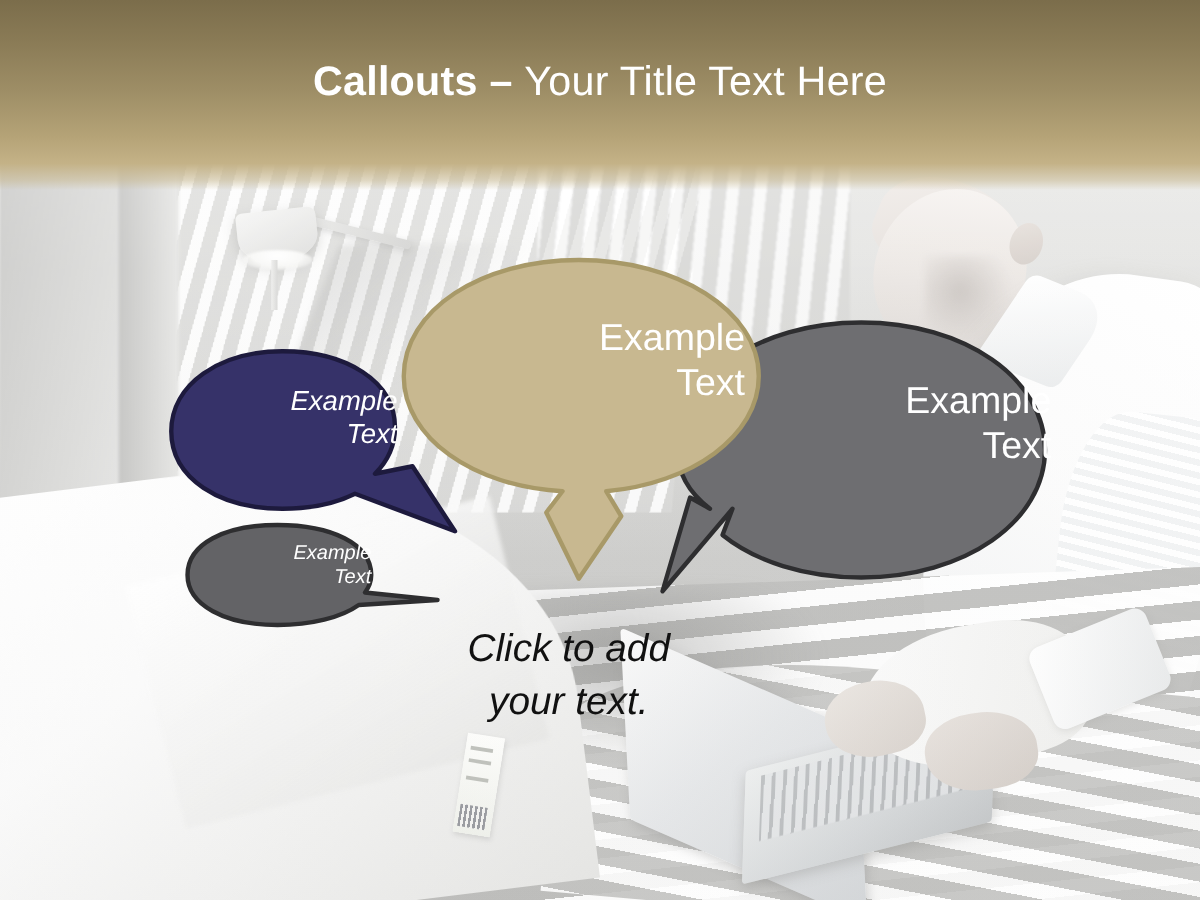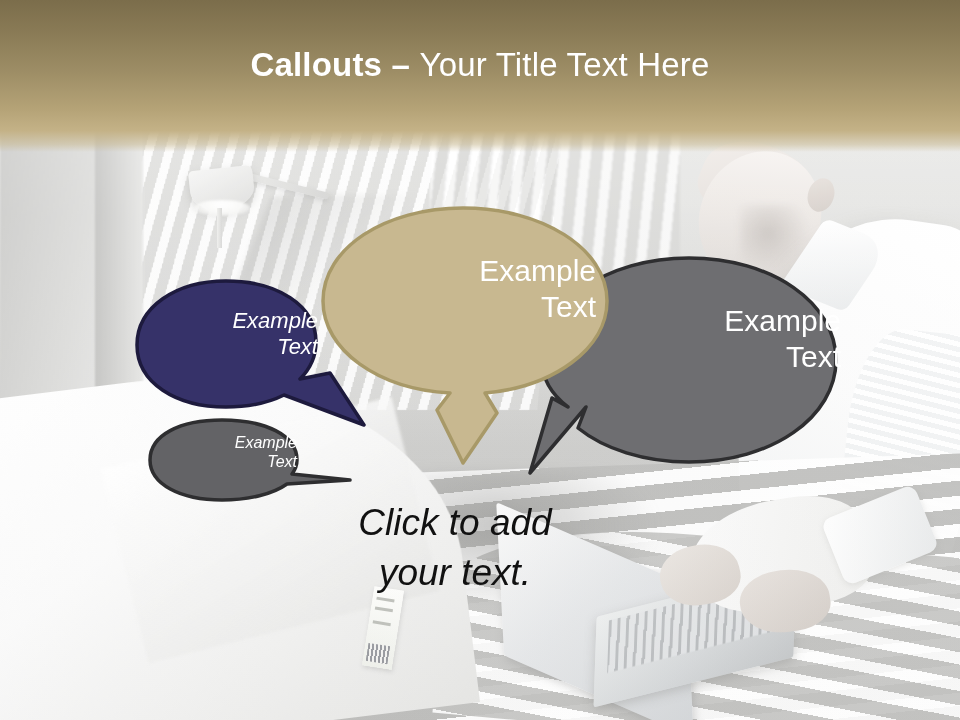--- a/index.html
+++ b/index.html
@@ -268,21 +268,21 @@
   #c-tan .ctext{top:48px;left:0;width:276px;font-size:30px;}
 
   
   #c-gray{left:524px;top:255px;width:315px;height:222px;}
   #c-gray .ctext{top:48px;left:52px;width:265px;font-size:30px;}
 
   
   .prompt{
     position:absolute;left:325px;top:498px;width:260px;
     text-align:center;color:#111111;
-    font-size:37px;font-style:italic;line-height:1.35;
+    font-size:31px;font-style:italic;line-height:1.35;
     white-space:pre-line;
   }
 </style>
 </head>
 <body>
 
 <div id="slide">
 
   <div class="photo">
     <div class="bg-base"></div>

